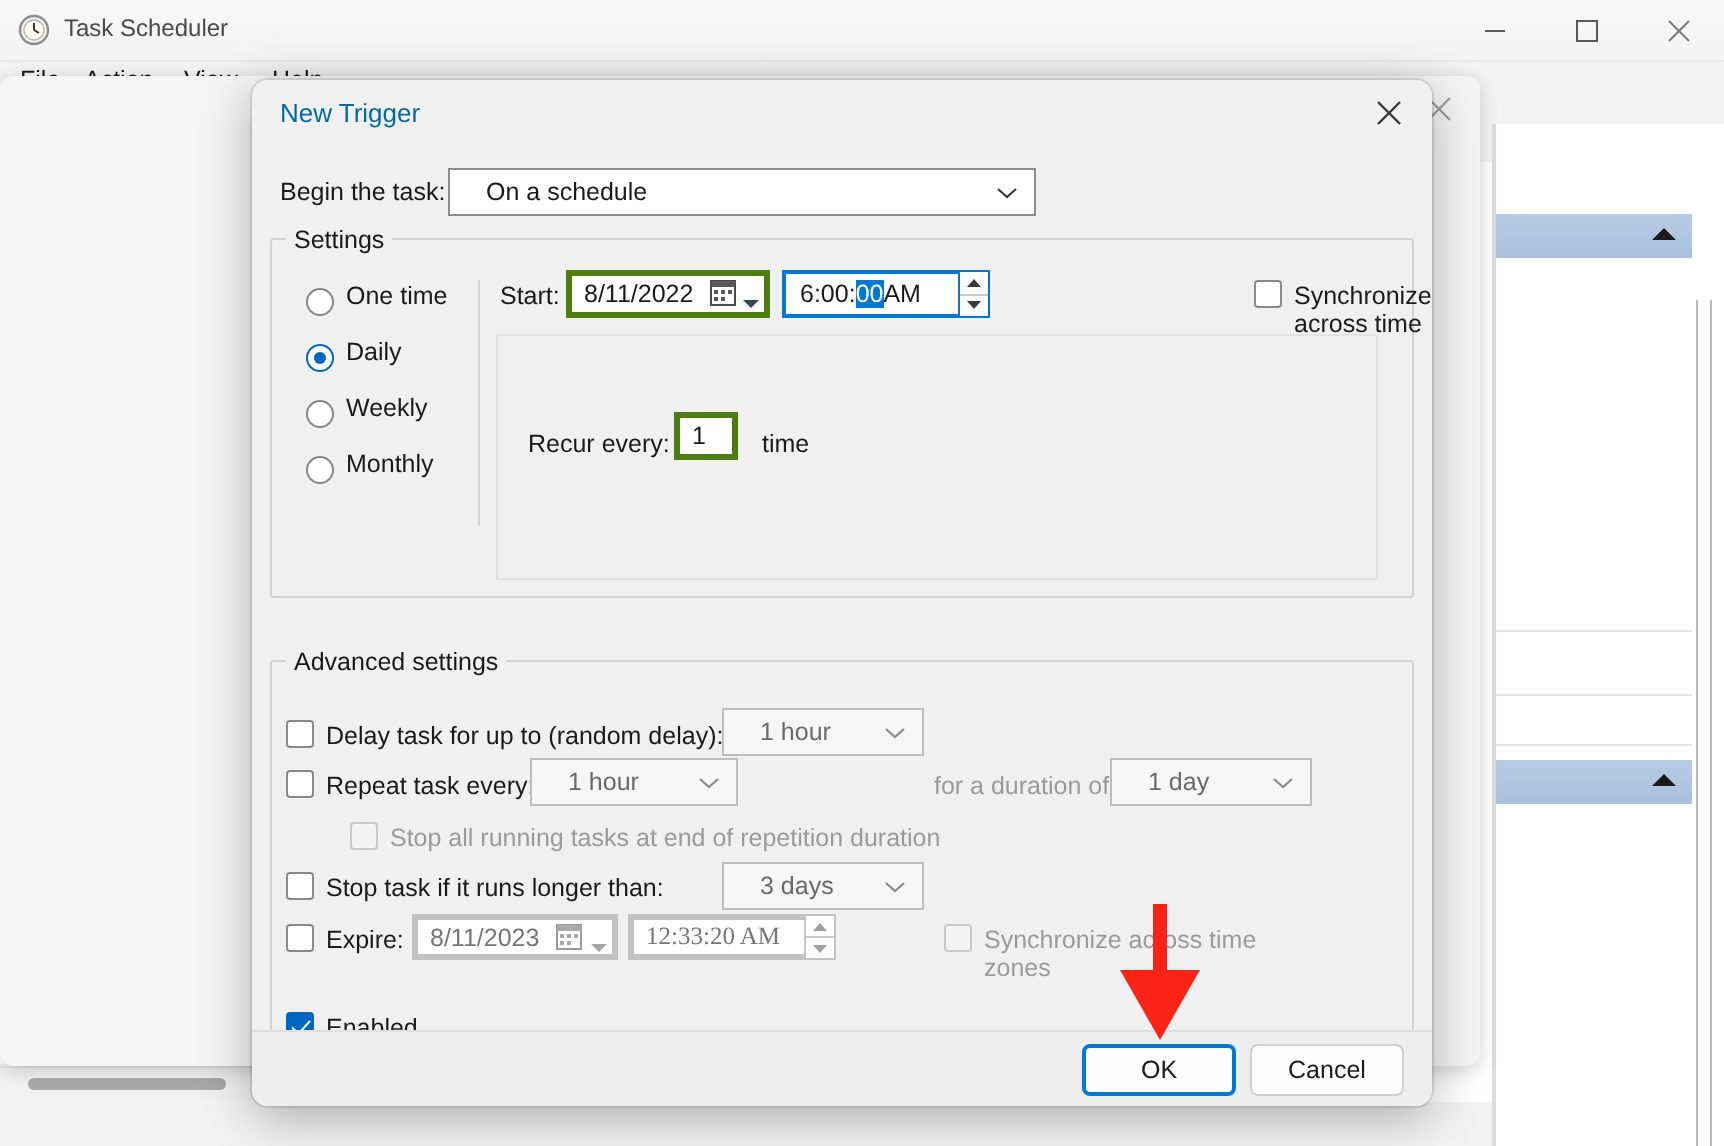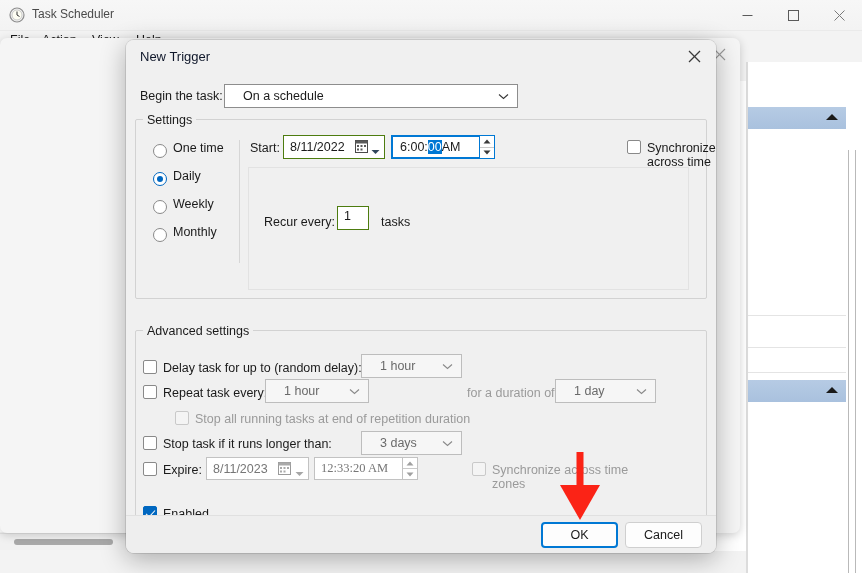--- a/index.html
+++ b/index.html
@@ -104,21 +104,21 @@
 
   
   .dialog {
     position: absolute; left: 126px; top: 40px; width: 590px; height: 513px;
     background: #f0f0f0;
     border-radius: 8px;
     box-shadow: 0 6px 26px rgba(0,0,0,0.30), 0 0 0 1px rgba(0,0,0,0.10);
     overflow: hidden;
   }
   .dlg-titlebar { position: absolute; left:0; top:0; width:590px; height:32px; background:#f0f0f0;}
-  .dlg-title { position:absolute; left: 14px; top: 9px; font-size: 13px; color:#0f172a;}
+  .dlg-title { position:absolute; left: 14px; top: 9px; font-size: 13px; color:#0369a1;}
   .dlg-close { position:absolute; right: 0; top: 0; width: 44px; height: 32px; display:flex;align-items:center;justify-content:center;}
   .dlg-body { position:absolute; left:0; top:32px; width: 512px; height: 443px; background:#f0f0f0;}
   .dlg-footer {
     position:absolute; left:0; top: 475px; width: 590px; height: 38px;
     background: #eeeeee; border-top: 1px solid #e0e0e0;
   }
 
   .lbl { font-size: 12.5px; color: #1a1a1a; }
   .lbl-dim { font-size: 12.5px; color: #9a9a9a; }
 
@@ -126,21 +126,21 @@
   .combo {
     position: absolute; background: #ffffff; border: 1px solid #8d8d8d;
     display: flex; align-items: center; box-sizing: border-box;
     font-size: 12.5px; color: #1a1a1a; padding-left: 18px;
   }
   .combo .chev { position:absolute; right: 8px; top: 50%; transform: translateY(-50%); }
   .combo.grey { background:#f6f6f6; border-color:#bdbdbd; color:#6a6a6a;}
 
   
   .tbox {
-    position:absolute; background:#ffffff; border:1px solid #4d7c0f; box-sizing:border-box;
+    position:absolute; background:#ffffff; border:3px solid #4d7c0f; box-sizing:border-box;
     font-size:12.5px; color:#1a1a1a; display:flex; align-items:center; padding-left:6px;
   }
   .tbox.focus { border: 2px solid #0078d4; }
   .tbox.grey { border-color: #c2c2c2; color:#767676; background:#ffffff;}
 
   .spin {
     position:absolute; width:16px; border:1px solid #8d8d8d; box-sizing:border-box;
     background:#fff; display:flex; flex-direction:column;
   }
   .spin .up, .spin .dn { flex:1; display:flex; align-items:center; justify-content:center; }
@@ -408,21 +408,21 @@
       </div>
 
       <span class="cbox" style="left:501px;top:68px;"></span>
       <span class="lbl" style="position:absolute;left:521px;top:69px;">Synchronize across time zones</span>
 
       <div class="subpanel" style="left:122px;top:95px;width:441px;height:123px;"></div>
       <span class="lbl" style="position:absolute;left:138px;top:143px;">Recur every:</span>
       <div class="tbox" style="left:211px;top:134px;width:32px;height:24px;align-items:flex-start;padding-top:2px;">
         <span>1</span>
       </div>
-      <span class="lbl" style="position:absolute;left:255px;top:143px;">tasks</span>
+      <span class="lbl" style="position:absolute;left:255px;top:143px;">time</span>
 
       <div class="group" style="left:9px;top:258px;width:572px;height:201px;"></div>
       <span class="group-title" style="left:17px;top:252px;">Advanced settings</span>
 
       <span class="cbox" style="left:17px;top:288px;"></span>
       <span class="lbl" style="position:absolute;left:37px;top:289px;">Delay task for up to (random delay):</span>
       <div class="combo grey" style="left:235px;top:282px;width:101px;height:24px;">
         <span>1 hour</span>
         <span class="chev">
           <svg width="11" height="7" viewBox="0 0 11 7">

